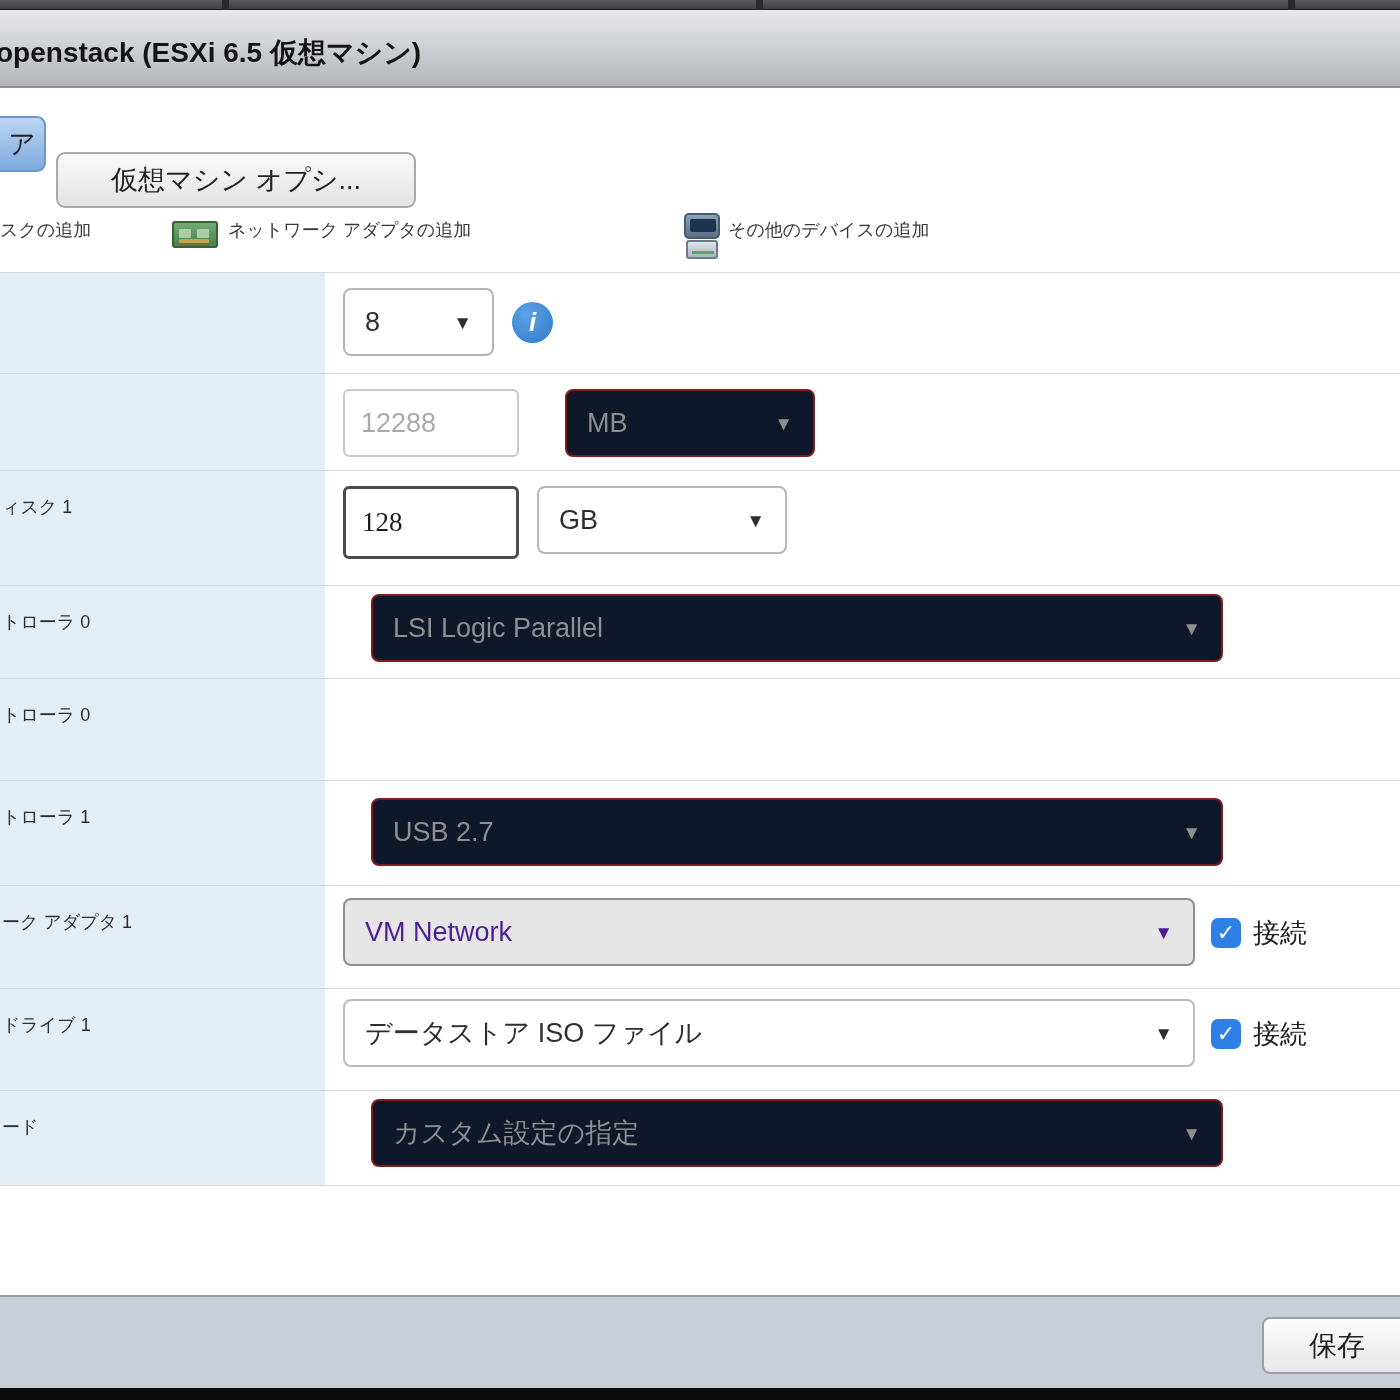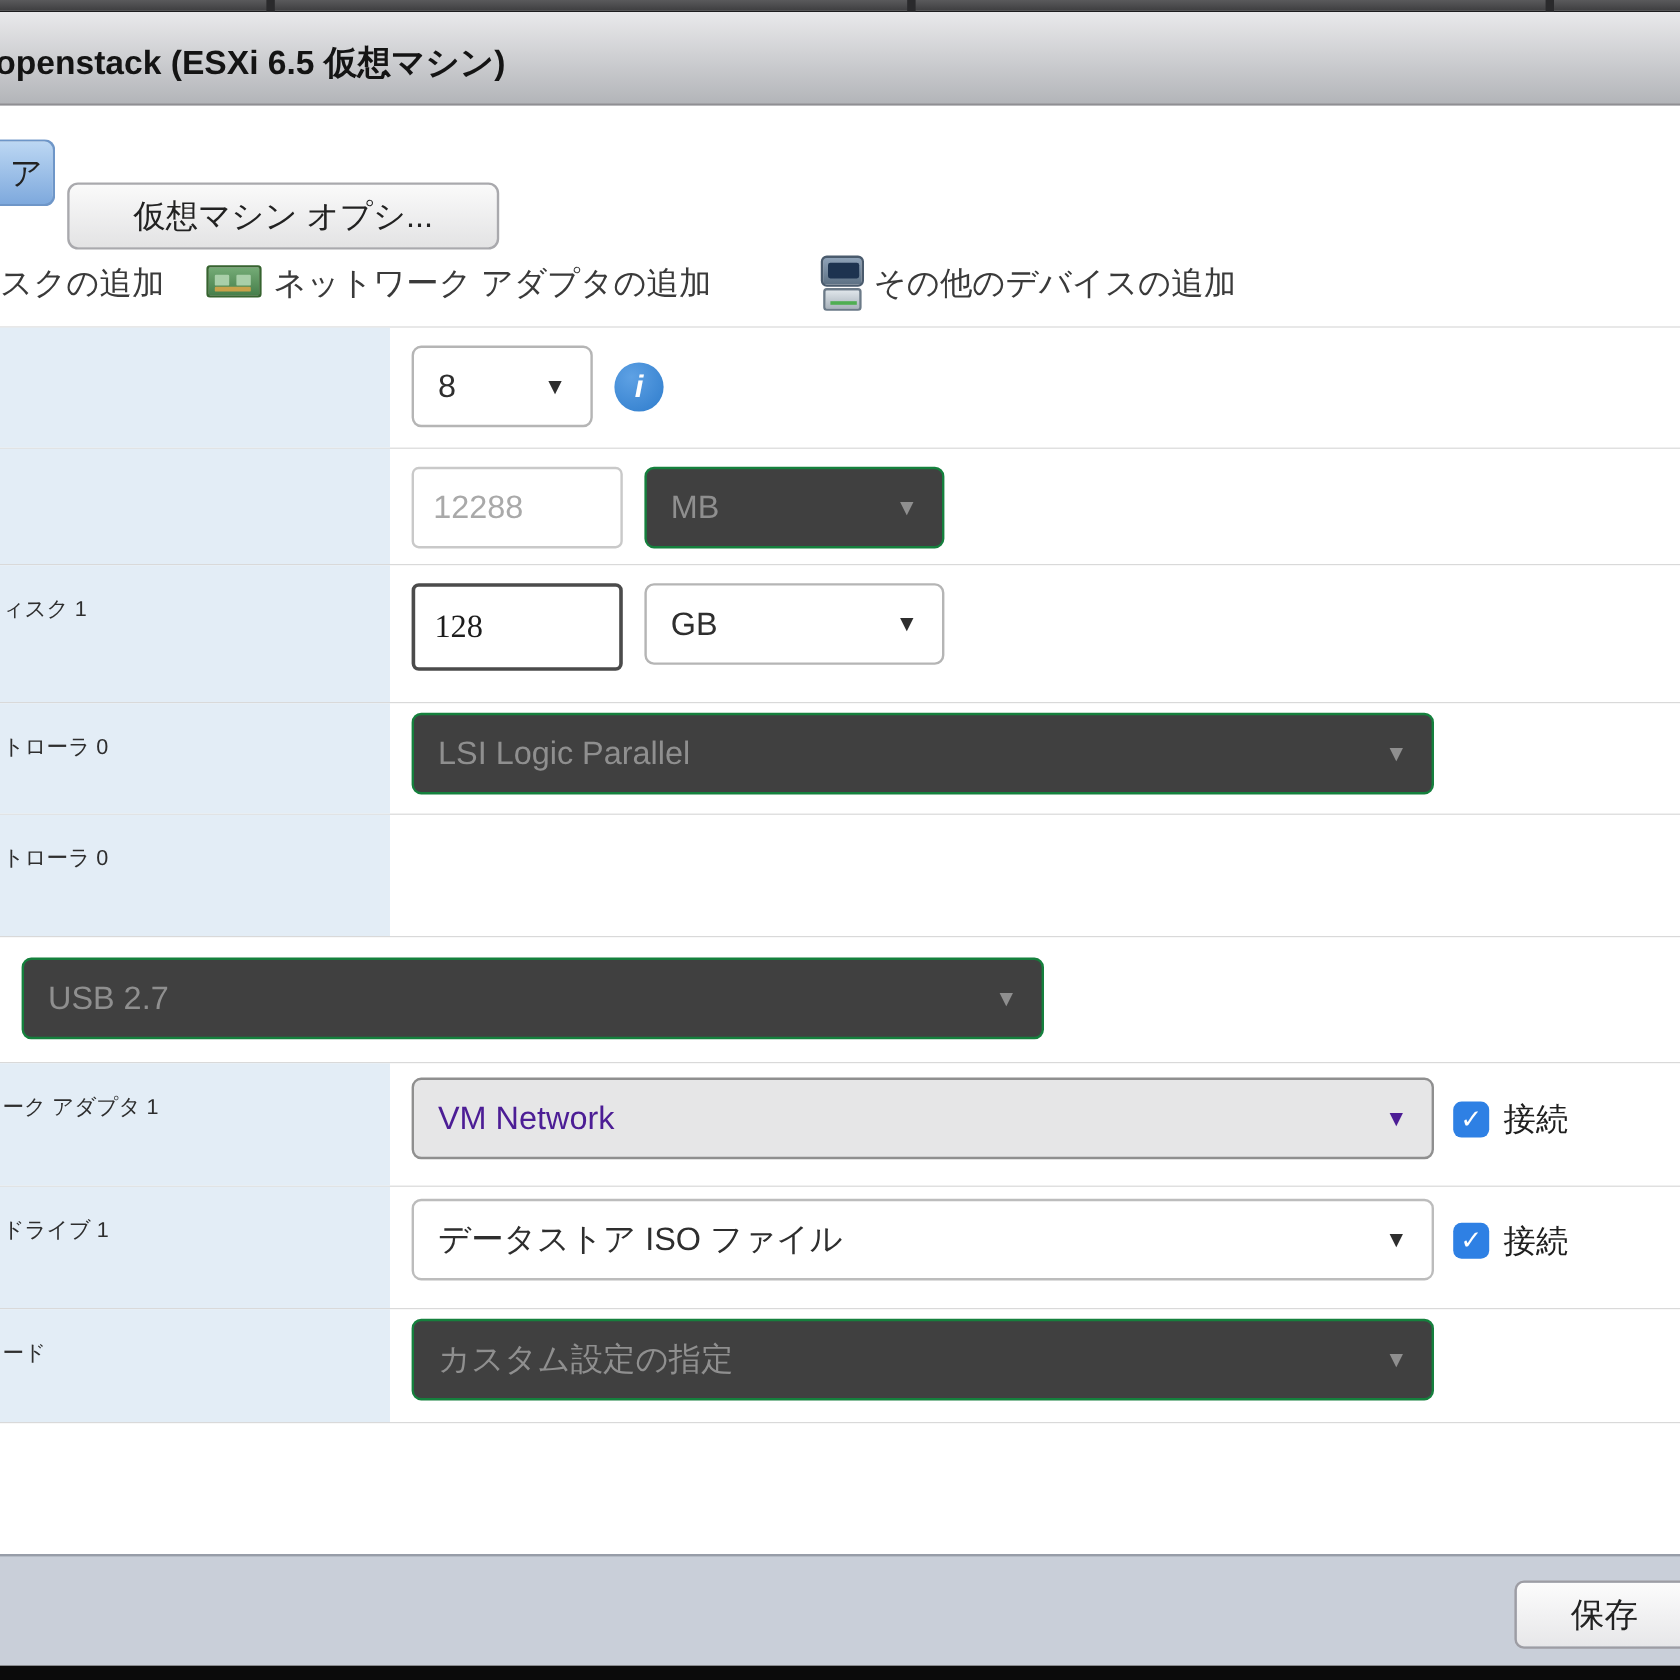--- a/index.html
+++ b/index.html
@@ -37,21 +37,21 @@
     border:2px solid #6e96c8; border-left:none;
     border-radius:0 9px 9px 0;
   }
   .tab-inactive {
     left:56px; width:360px;
     background:linear-gradient(#fafafa,#e3e3e4);
     border:2px solid #a9a9ad; border-radius:9px;margin-top:36px;
   }
 
   
-  .tb-text { position:absolute; font-size:27px; color:#3a3a3a; white-space:nowrap; }
+  .tb-text { position:absolute; font-size:18px; color:#3a3a3a; white-space:nowrap; }
 
   .nic-icon {
     position:absolute; left:172px; top:221px; width:46px; height:27px;
     background:linear-gradient(#74ab76,#477f4b);
     border:2px solid #36632f; border-radius:3px;
   }
   .nic-icon i {
     position:absolute; display:block; background:#a9cfa9; border-radius:1px;
   }
   .nic-pin1 { left:5px; top:6px; width:12px; height:9px; }
@@ -86,21 +86,21 @@
     flex:1; display:flex; align-items:flex-start; padding:15px 0 0 18px; gap:18px;
   }
 
   
   .sel {
     display:flex; align-items:center; justify-content:space-between;
     height:68px; border-radius:8px; padding:0 20px; font-size:27px;
   }
   .sel .caret { font-size:19px; line-height:1; }
   .sel-white   { background:#fff;    border:2px solid #b5b5b5; color:#2e2e2e; }
-  .sel-disabled{ background:#404040; border:2px solid #15803d; color:#8f8f8f; }
+  .sel-disabled{ background:#0f172a; border:2px solid #7f1d1d; color:#8f8f8f;margin-left:28px; }
   .sel-gray    { background:#e6e6e7; border:2px solid #8f8f8f; color:#4c1d95; }
   .sel-sm { width:151px; }
   .sel-unit { width:250px; }
   .sel-wide { width:852px; }
 
   .txt {
     width:176px; height:68px; border-radius:6px; font-size:27px; padding:0 16px;
     font-family:"Liberation Sans","DejaVu Sans",sans-serif;
   }
   .txt-disabled { border:2px solid #c9c9c9; color:#a9a9a9; background:#fff; }
@@ -221,20 +221,21 @@
         </div>
       </div>
     </div>
 
     <div class="row" style="height:102px">
       <div class="row-label">トローラ 0</div>
       <div class="row-content"></div>
     </div>
 
     <div class="row" style="height:105px">
+      <div class="row-label">トローラ 1</div>
       <div class="row-content" style="padding-top:17px">
         <div class="sel sel-disabled sel-wide">
           <span>USB 2.7</span>
           <span class="caret">▼</span>
         </div>
       </div>
     </div>
 
     <div class="row" style="height:103px">
       <div class="row-label">ーク アダプタ 1</div>

